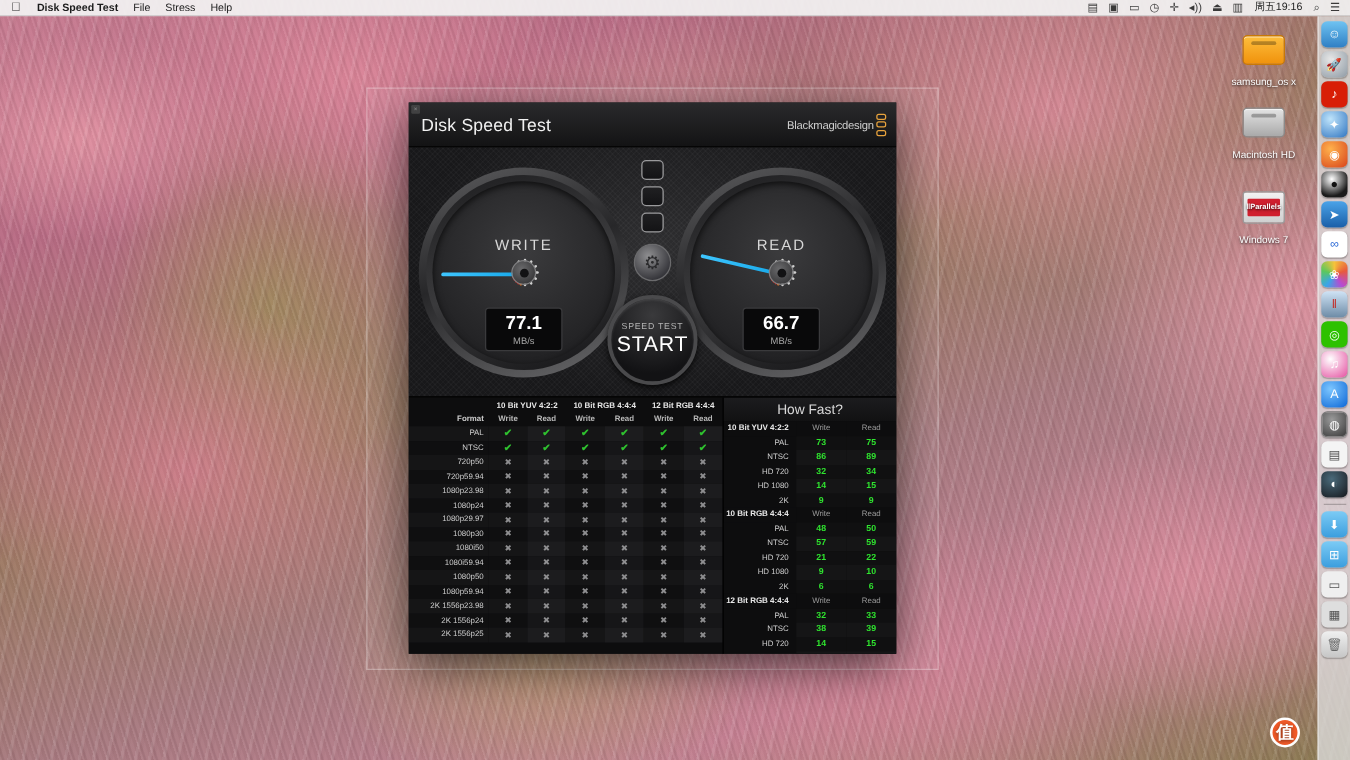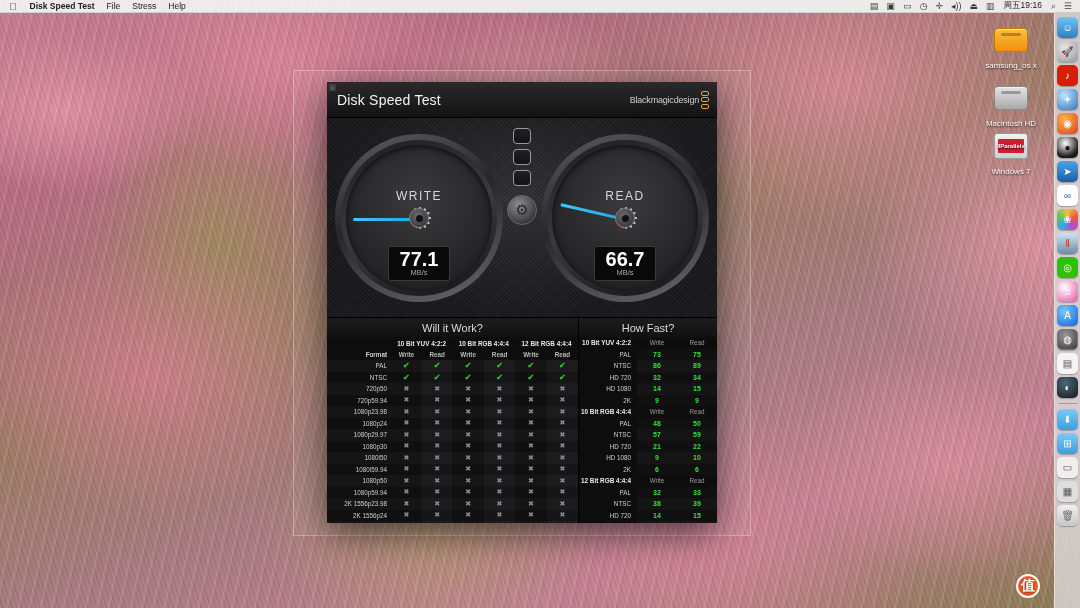--- a/index.html
+++ b/index.html
@@ -167,21 +167,21 @@
     background:radial-gradient(circle at 40% 35%,#6a6a6c,#2a2a2c);
     border:1px solid #808082;
   }
   .hub::after{ content:""; position:absolute; left:50%;top:50%;width:7px;height:7px;
     margin:-3.5px 0 0 -3.5px;border-radius:50%;background:#121214;}
   .readout{
     position:absolute; left:50%; bottom:10px; transform:translateX(-50%);
     width:62px; padding:4px 0 3px; text-align:center;
     background:#09090a; border:1px solid #3a3a3c; border-radius:3px;
   }
-  .readout .val{ font-size:20px; color:#fff; font-weight:bold; line-height:16px;}
+  .readout .val{ font-size:15px; color:#fff; font-weight:bold; line-height:16px;}
   .readout .unit{ font-size:7.5px; color:#a8a8a8; margin-top:1px;}
 
   
   #center-col{ position:absolute; left:50%; top:10px; transform:translateX(-50%);
     width:60px; display:flex; flex-direction:column; align-items:center; gap:5px;}
   .ind{ width:18px;height:16px;border:1.6px solid #9a9a9c;border-radius:4px;
     background:linear-gradient(180deg,#202022,#131315);}
   .gear{
     width:30px;height:30px;border-radius:50%; margin-top:4px;
     background:radial-gradient(circle at 38% 32%,#8f8f91,#35353a 75%);
@@ -271,21 +271,21 @@
   <div class="lbl">samsung_os x</div>
 </div>
 <div class="desk-icon" style="right:32px; top:78px;">
   <div class="glyph">
     <div class="drive gray">
         <div class="slot"></div>
       </div>
   </div>
   <div class="lbl">Macintosh HD</div>
 </div>
-<div class="desk-icon" style="right:32px; top:126px;">
+<div class="desk-icon" style="right:32px; top:146px;">
   <div class="glyph">
     <div class="pmon">
         <div class="p">‖Parallels</div>
       </div>
   </div>
   <div class="lbl">Windows 7</div>
 </div>
 
 <div id="dock">
   <div class="dock-icon" style="background:linear-gradient(180deg,#6fc3f2,#2f7fc4)">☺</div>
@@ -442,27 +442,30 @@
           </div>
         </div>
       </div>
     </div>
 
     <div id="center-col">
       <div class="ind"></div>
       <div class="ind"></div>
       <div class="ind"></div>
       <div class="gear">⚙</div>
+      <div class="start-btn">
+        <div class="st">SPEED TEST</div>
+        <div class="big">START</div>
+      </div>
     </div>
   </div>
 
   <div id="lower">
 
     <div id="left-table">
-      <div class="sect-title">Will it Work?</div>
       <table class="wit">
         <thead>
           <tr>
             <th class="fmt"></th>
             <th class="grp" colspan="2">10 Bit YUV 4:2:2</th>
             <th class="grp" colspan="2">10 Bit RGB 4:4:4</th>
             <th class="grp" colspan="2">12 Bit RGB 4:4:4</th>
           </tr>
           <tr>
             <th class="fmt">Format</th>

